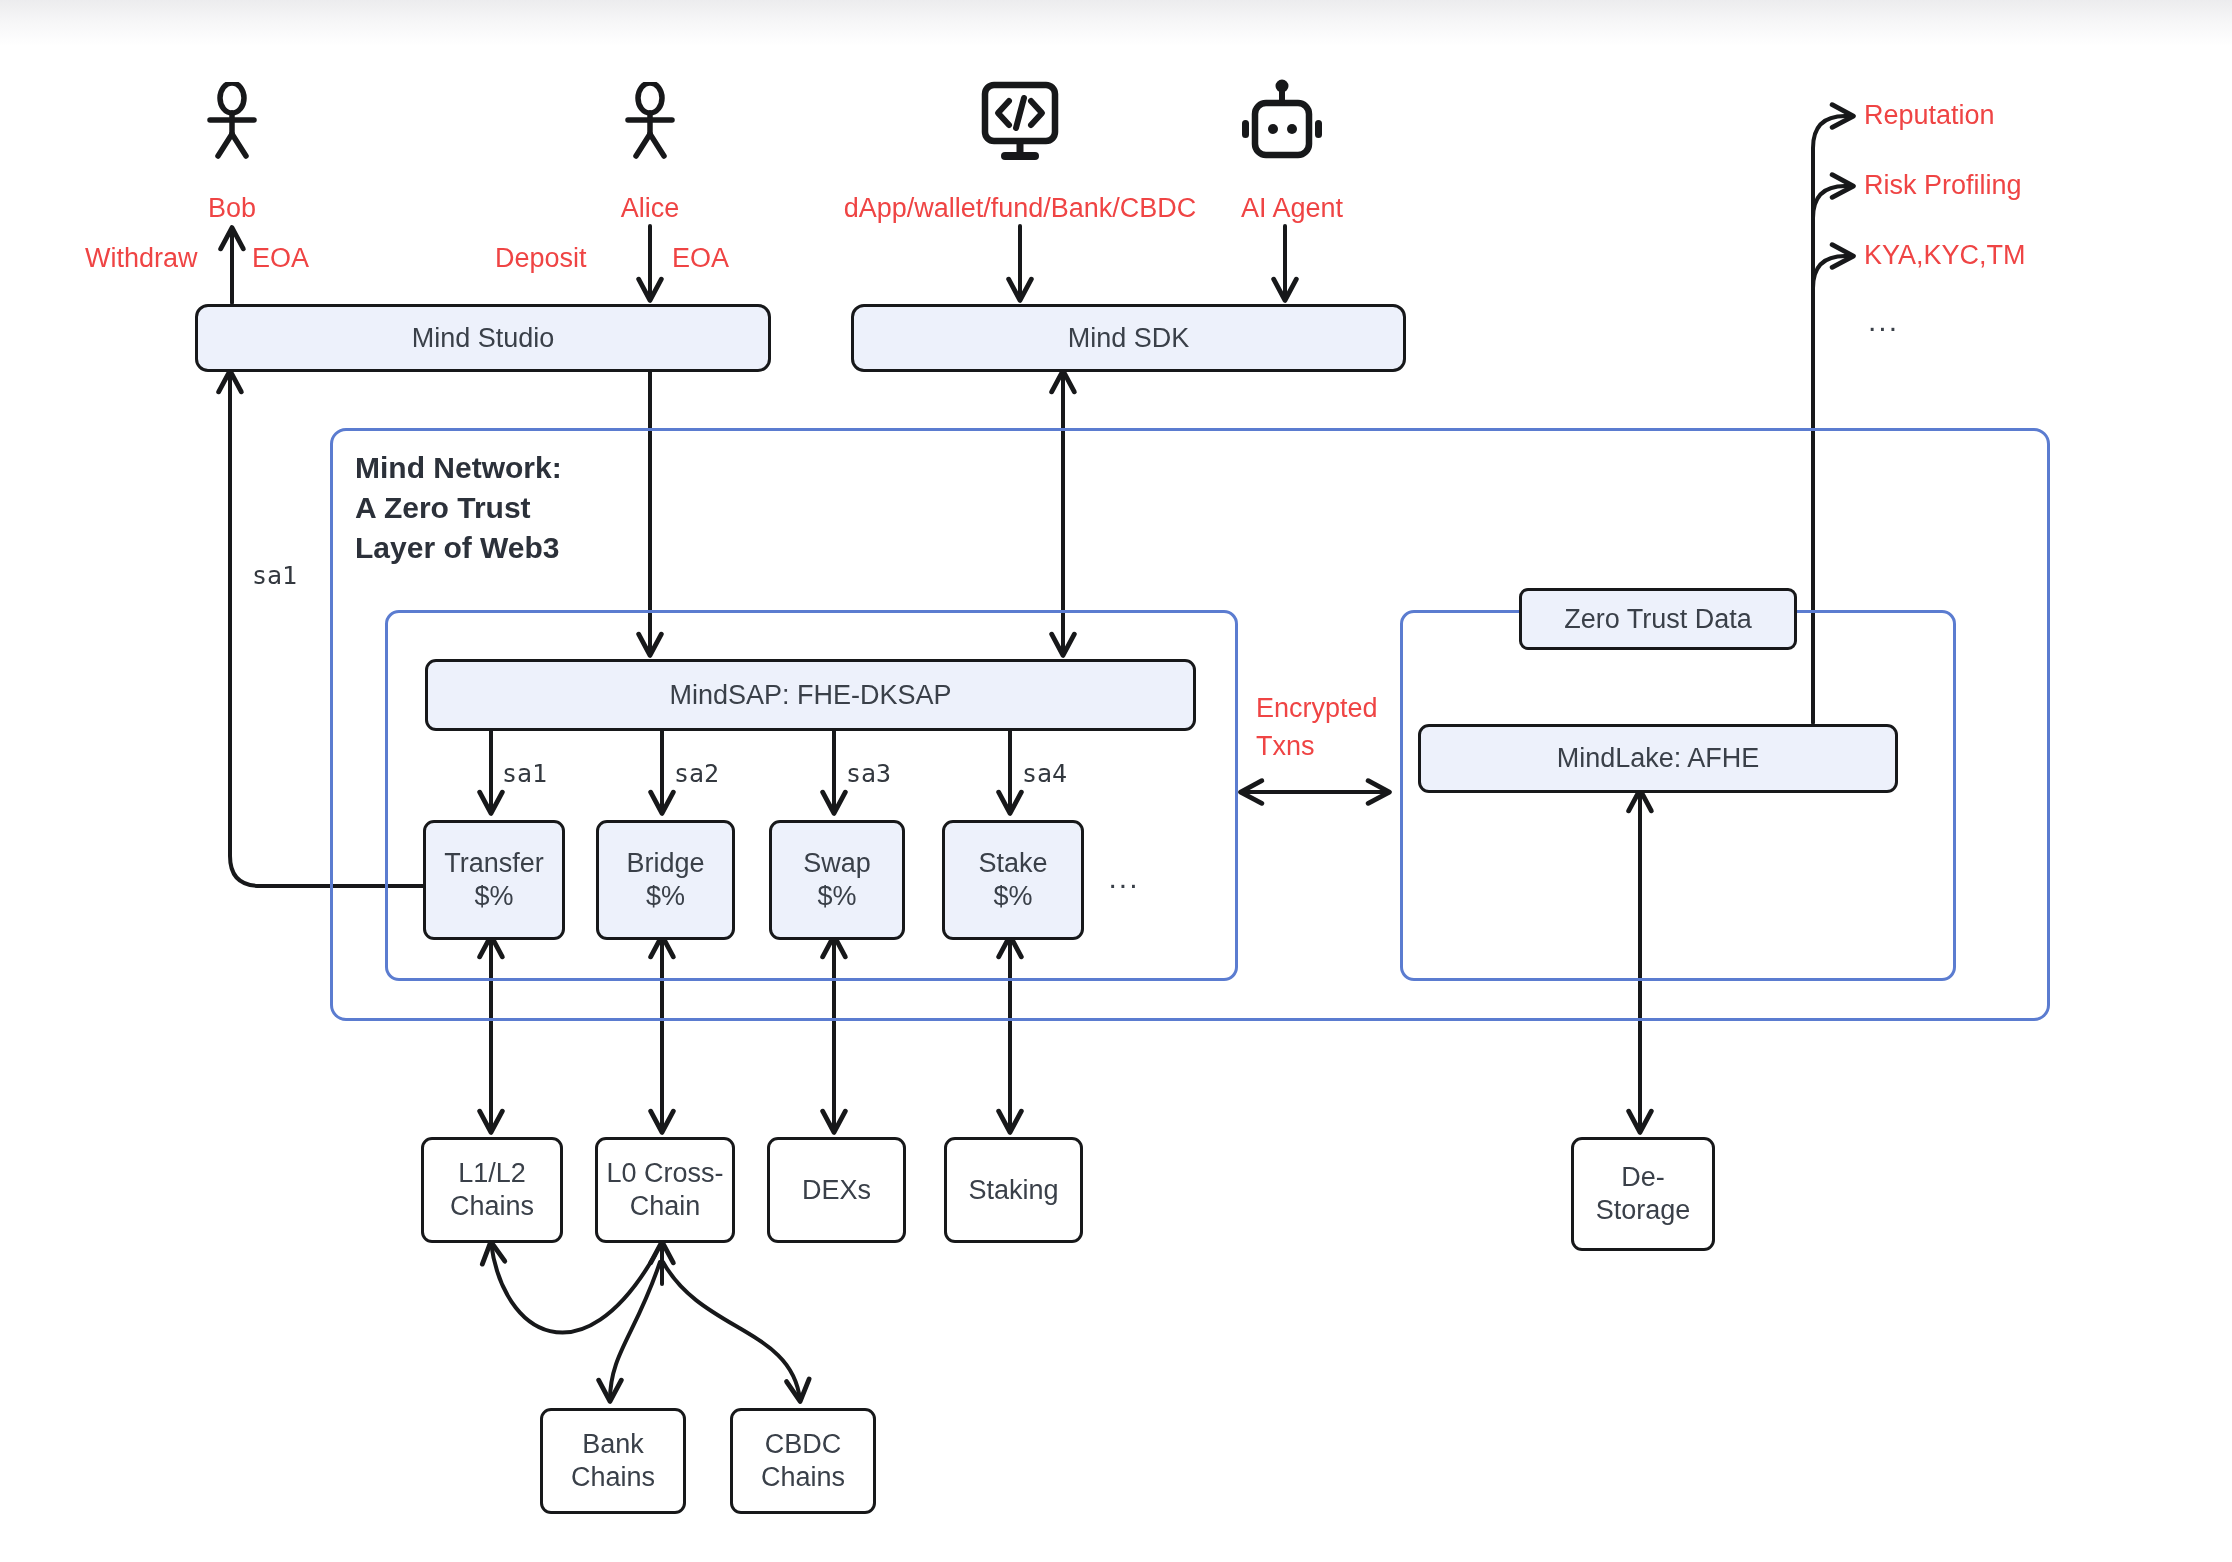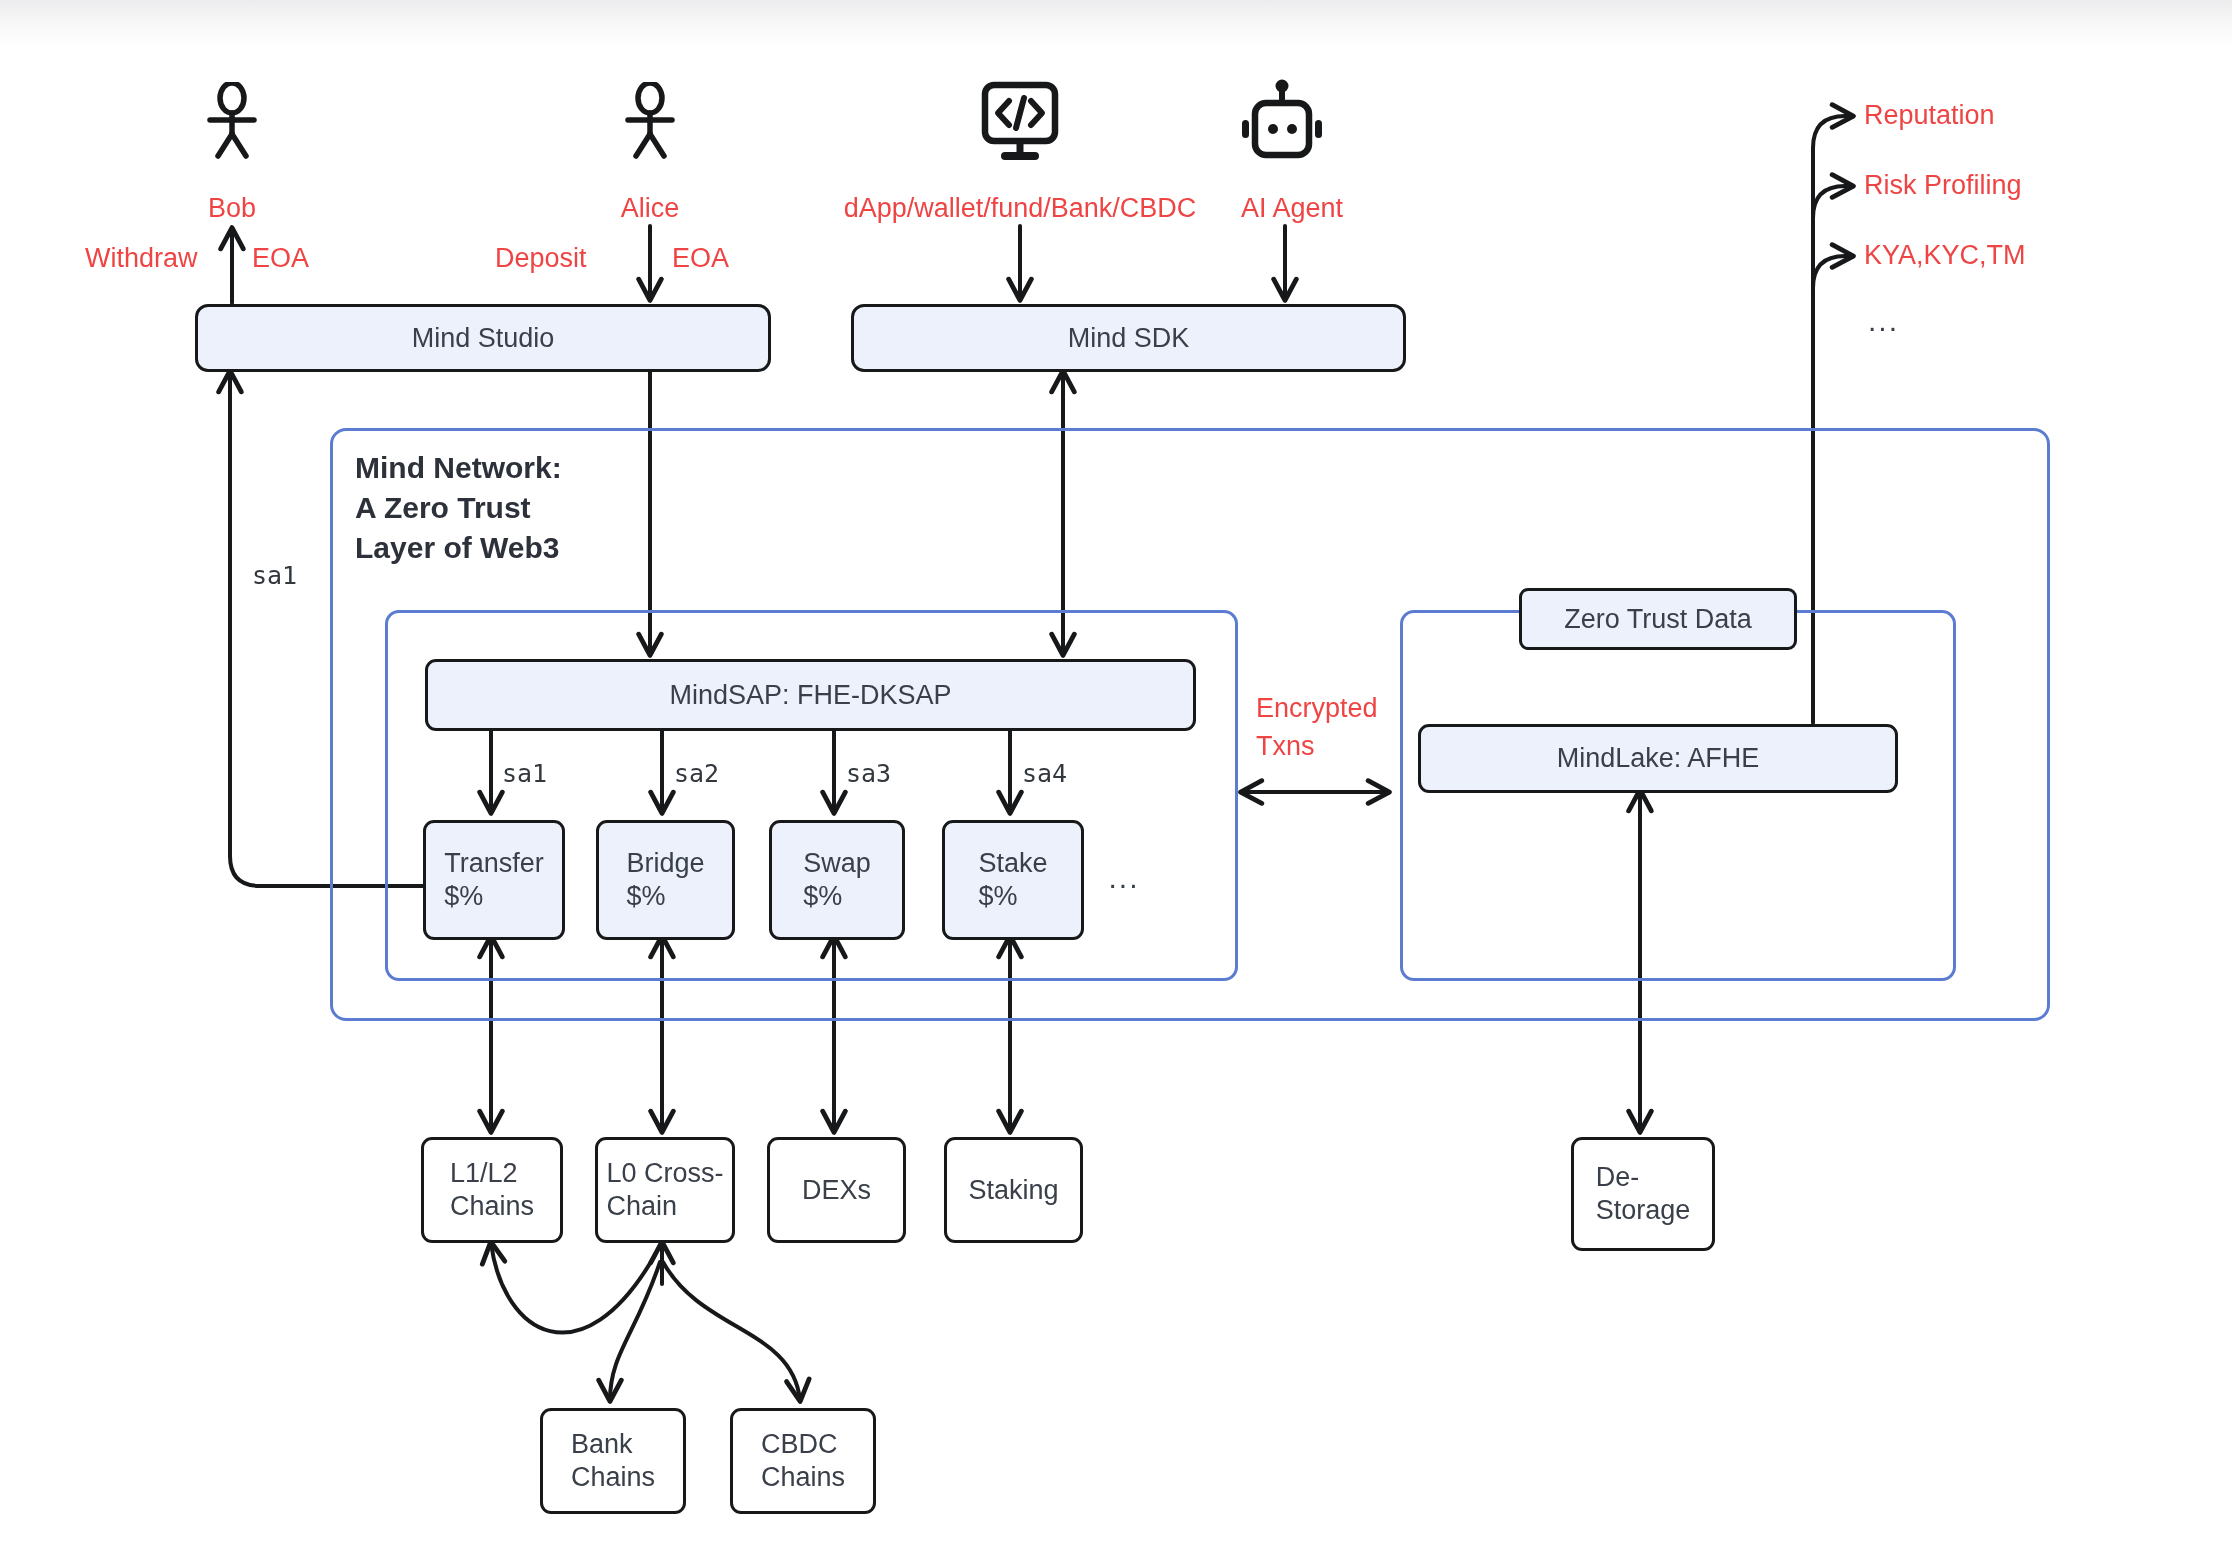--- a/index.html
+++ b/index.html
@@ -4,21 +4,21 @@
 <style>
   html,body{margin:0;padding:0;background:#fff;}
   .stage{
     position:relative;width:2232px;height:1562px;overflow:hidden;background:#ffffff;
     font-family:"Liberation Sans","DejaVu Sans",sans-serif;color:#3a4049;
   }
   .top-grad{position:absolute;left:0;top:0;width:100%;height:46px;
     background:linear-gradient(180deg,#ececee 0%,#f6f6f7 45%,#ffffff 100%);}
   svg.lines{position:absolute;left:0;top:0;z-index:1;}
   .box{position:absolute;z-index:3;display:flex;align-items:center;justify-content:center;
-    border:3.5px solid #17181a;background:#edf1fb;border-radius:11px;
+    text-align:center;border:3.5px solid #17181a;background:#edf1fb;border-radius:11px;
     font-size:27px;line-height:33px;color:#3a4049;}
   .box.white{background:#ffffff;}
   .box.pill{border-radius:13px;}
   .groupbox{position:absolute;z-index:2;border:3.5px solid #5b7cd0;border-radius:16px;background:transparent;}
   .label{position:absolute;z-index:4;font-size:27px;line-height:32px;color:#ef4444;white-space:nowrap;}
   .label.center{text-align:center;margin-top:12px;}
   .label.right{text-align:left;}
   .mono{font-family:"DejaVu Sans Mono","Liberation Mono",monospace;font-size:25px;color:#33383f;}
   .net-title{position:absolute;z-index:4;font-size:30px;line-height:40px;font-weight:bold;color:#2c313a;}
   .dots{font-size:30px;color:#3a4049;letter-spacing:2px;}

